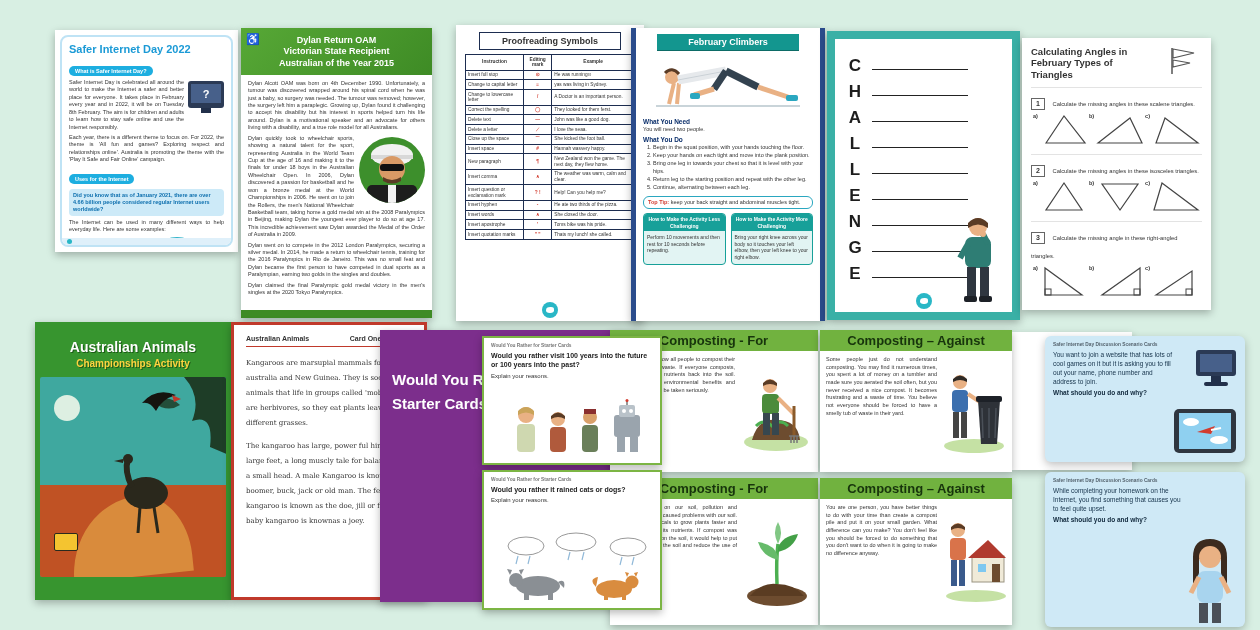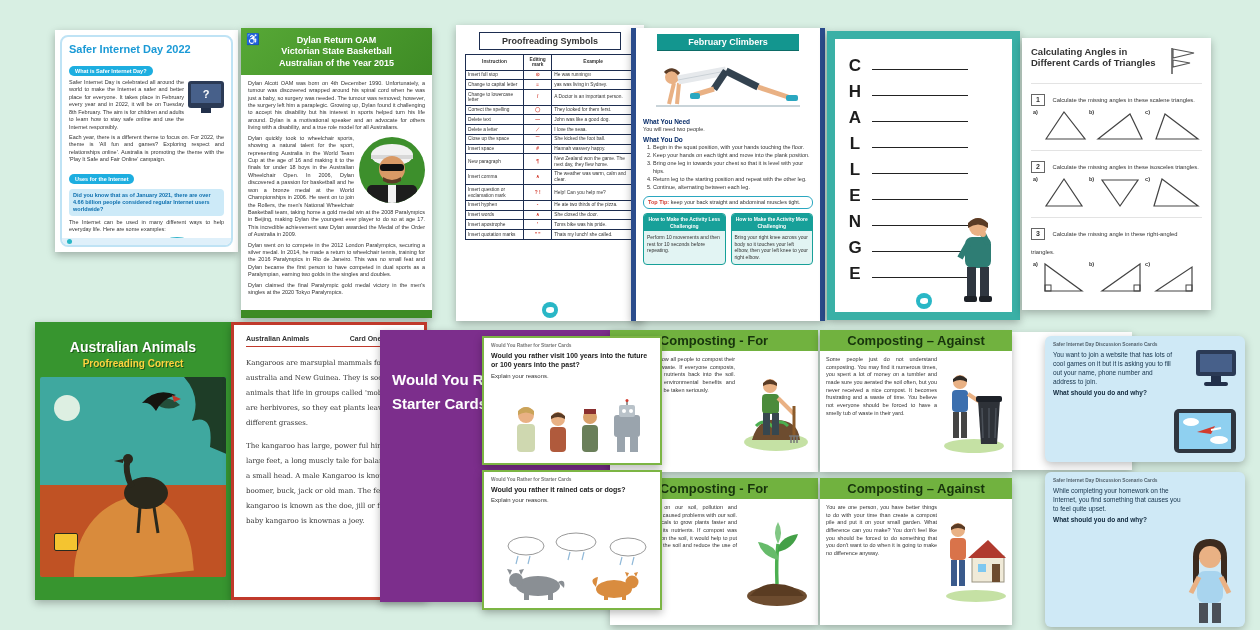--- a/index.html
+++ b/index.html
@@ -158,21 +158,21 @@
       <div class="foot-bar">
           <span class="dot"></span>
         </div>
     </div>
   </section>
 
   <section class="doc dylan">
     <div class="dy-head">
       <span class="dy-wheel">♿</span>
       <div class="dy-t1">Dylan Return OAM</div>
-      <div class="dy-t1">Victorian State Basketball</div>
+      <div class="dy-t1">Victorian State Recipient</div>
       <div class="dy-t1">Australian of the Year 2015</div>
     </div>
     <div class="dy-body">
       <p class="small">Dylan Alcott OAM was born on 4th December 1990. Unfortunately, a tumour was discovered wrapped around his spinal cord when he was just a baby, so surgery was needed. The tumour was removed; however, the surgery left him a paraplegic. Growing up, Dylan found it challenging to accept his disability but his interest in sports helped turn his life around. Dylan is a motivational speaker and an advocate for others living with a disability, and a true role model for all Australians.</p>
       <div class="dy-photo">
         <svg width="66" height="66">
           <ellipse cx="33" cy="18" rx="21" ry="11" fill="#f2f2f2"></ellipse>
           <rect x="12" y="18" width="42" height="4" fill="#d8d8d8"></rect>
           <circle cx="33" cy="32" r="13" fill="#d99a66"></circle>
           <rect x="21" y="27" width="24" height="7" rx="3" fill="#111"></rect>
@@ -375,21 +375,21 @@
         </svg>
       </div>
       <div class="logoball"></div>
     </div>
   </section>
 
   <section class="doc ang">
     <div style="display:flex;justify-content:space-between;">
       <div class="ang-title">
         <div>Calculating Angles in</div>
-        <div>Different Cards of Triangles</div>
+        <div>February Types of Triangles</div>
       </div>
       <svg width="34" height="30">
         <line x1="4" y1="2" x2="4" y2="28" stroke="#555" stroke-width="1.5"></line>
         <path d="M5 3 L26 7 L5 12 Z" fill="none" stroke="#555" stroke-width="1.2"></path>
         <path d="M5 14 L22 17 L5 21 Z" fill="none" stroke="#555" stroke-width="1.2"></path>
       </svg>
     </div>
 
     <div class="ang-row">
       <span class="ang-num">1</span>
@@ -466,21 +466,21 @@
               <rect x="34" y="24" width="6" height="6" fill="none" stroke="#444" stroke-width="1"></rect>
             </svg>
           </div>
       </div>
     </div>
   </section>
 
   <section class="doc cover">
     <div class="cov-band">
       <div class="cov-t">Australian Animals</div>
-      <div class="cov-s">Proofreading Correct</div>
+      <div class="cov-s">Championships Activity</div>
     </div>
     <div class="scene">
       <div class="sun"></div>
       <svg class="abs" style="right:-8px;top:0;" width="90" height="120">
         <path d="M90 0 L40 0 Q58 20 48 44 Q70 36 66 70 L90 80 Z" fill="#1e3d27"></path>
         <path d="M10 26 q14 -10 26 2 q-12 8 -26 -2 Z" fill="#1e3d27" opacity=".85"></path>
       </svg>
       <svg class="abs" style="left:96px;top:8px;" width="46" height="30">
         <path d="M6 18 Q20 2 40 10 Q26 14 20 26 Q14 16 6 18 Z" fill="#15130e"></path>
         <path d="M36 10 L45 14 L38 17 Z" fill="#c0392b"></path>

